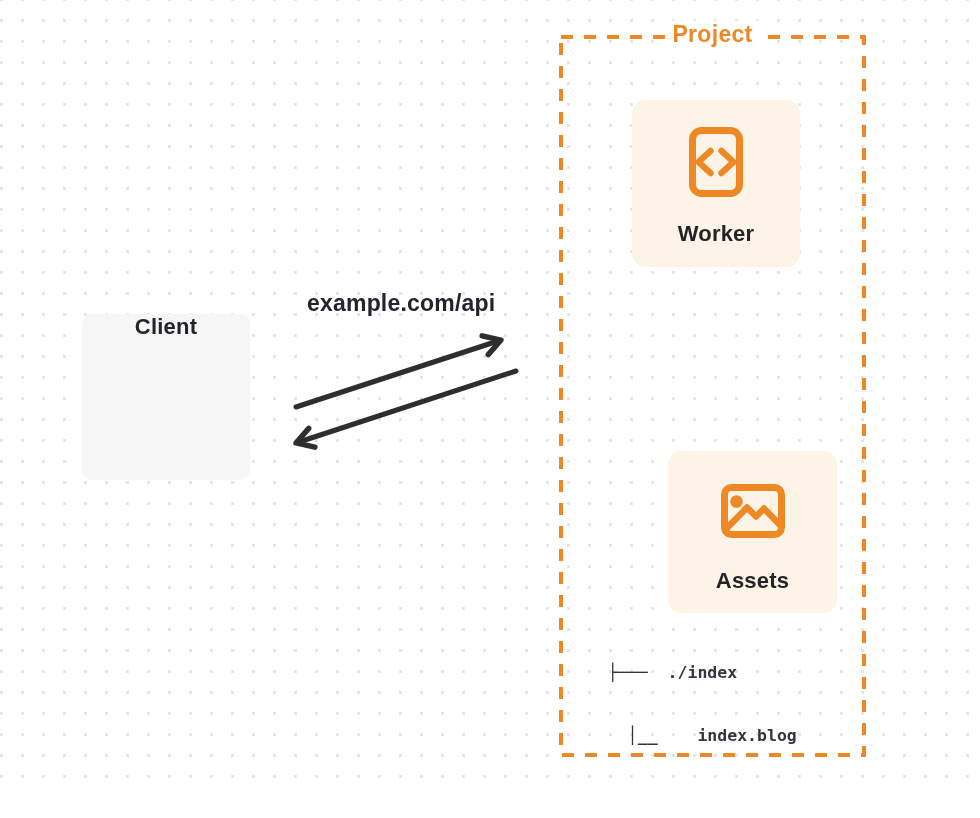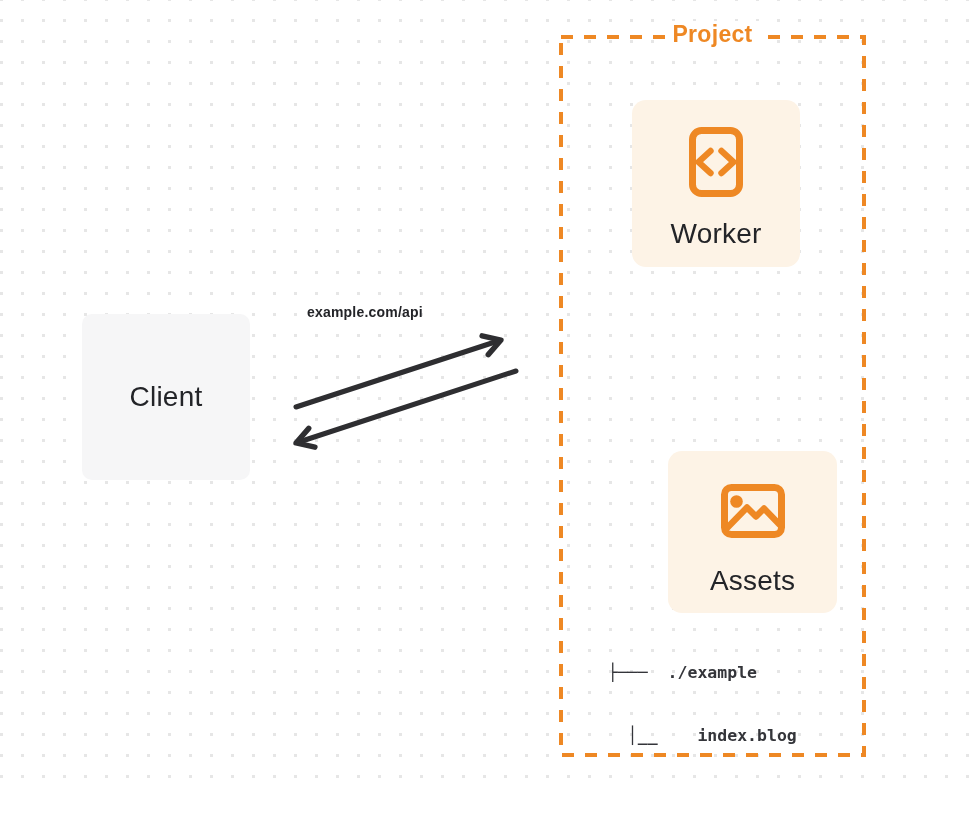--- a/index.html
+++ b/index.html
@@ -44,31 +44,31 @@
     background:#fff;
     padding:0 6px;
     color:var(--accent);
     font-size:23px;font-weight:700;
     letter-spacing:.3px;
   }
   .client-box{
     position:absolute;left:82px;top:314px;width:168px;height:166px;
     background:var(--client_bg);
     border-radius:10px;
-    display:flex;align-items:center;justify-content:center;
+    display:flex;justify-content:center;
   }
   .node-label{
     color:var(--text_dark);
-    font-size:28px;font-weight:400;
+    font-size:22px;font-weight:700;
     letter-spacing:.2px;
   }
   .request-label{
-    position:absolute;left:307px;top:304px;
+    position:absolute;left:307px;top:290px;
     color:var(--text_dark);
-    font-size:14px;font-weight:700;
+    font-size:23px;font-weight:700;
     letter-spacing:.2px;
   }
   .card{
     position:absolute;
     background:var(--card_bg);
     border-radius:14px;
     display:flex;flex-direction:column;align-items:center;
   }
   .card.worker{left:632px;top:100px;width:168px;height:167px;}
   .card.assets{left:628px;top:451px;width:169px;height:162px;margin-left:40px;}
@@ -127,18 +127,18 @@
       <svg width="66" height="56" viewBox="0 0 66 56" aria-hidden="true">
         <rect class="accent-stroke" x="4.5" y="4.5" width="57" height="47" rx="7" stroke-width="7"></rect>
         <circle class="accent-fill" cx="16.5" cy="18.5" r="6.3"></circle>
         <polyline class="accent-stroke" points="7,45 27,24.5 36,33.5 44,25.5 59.5,41.5" stroke-width="6.4" stroke-linecap="round" stroke-linejoin="round"></polyline>
       </svg>
     </div>
     <span class="node-label">Assets</span>
   </div>
 
   <div class="file-tree">
-    <div>├───  ./example</div>
+    <div>├───  ./index</div>
     <div>  │__    index.blog</div>
     
   </div>
 
 </div>
 
 </body></html>

